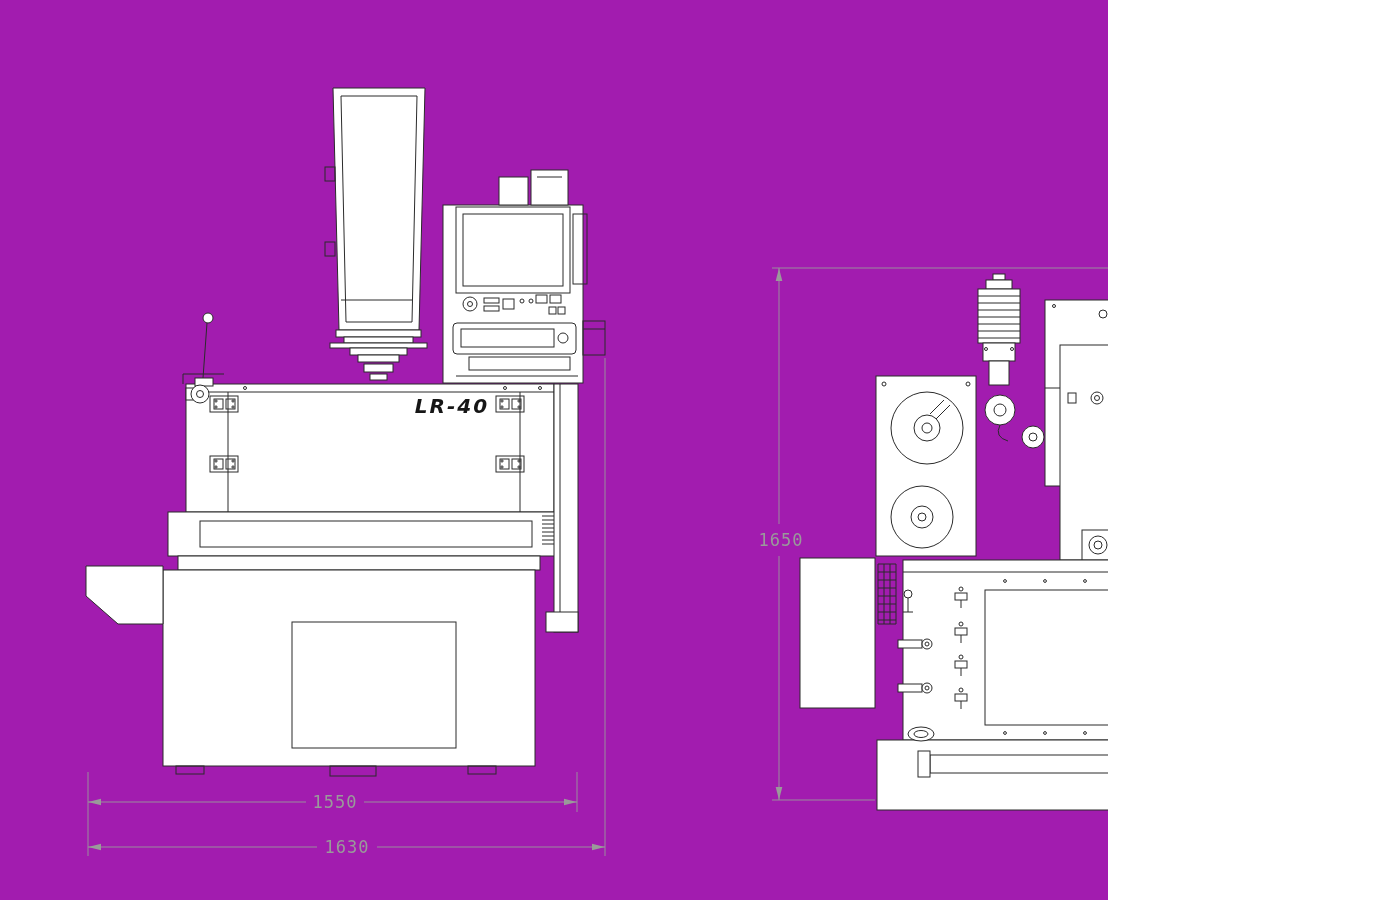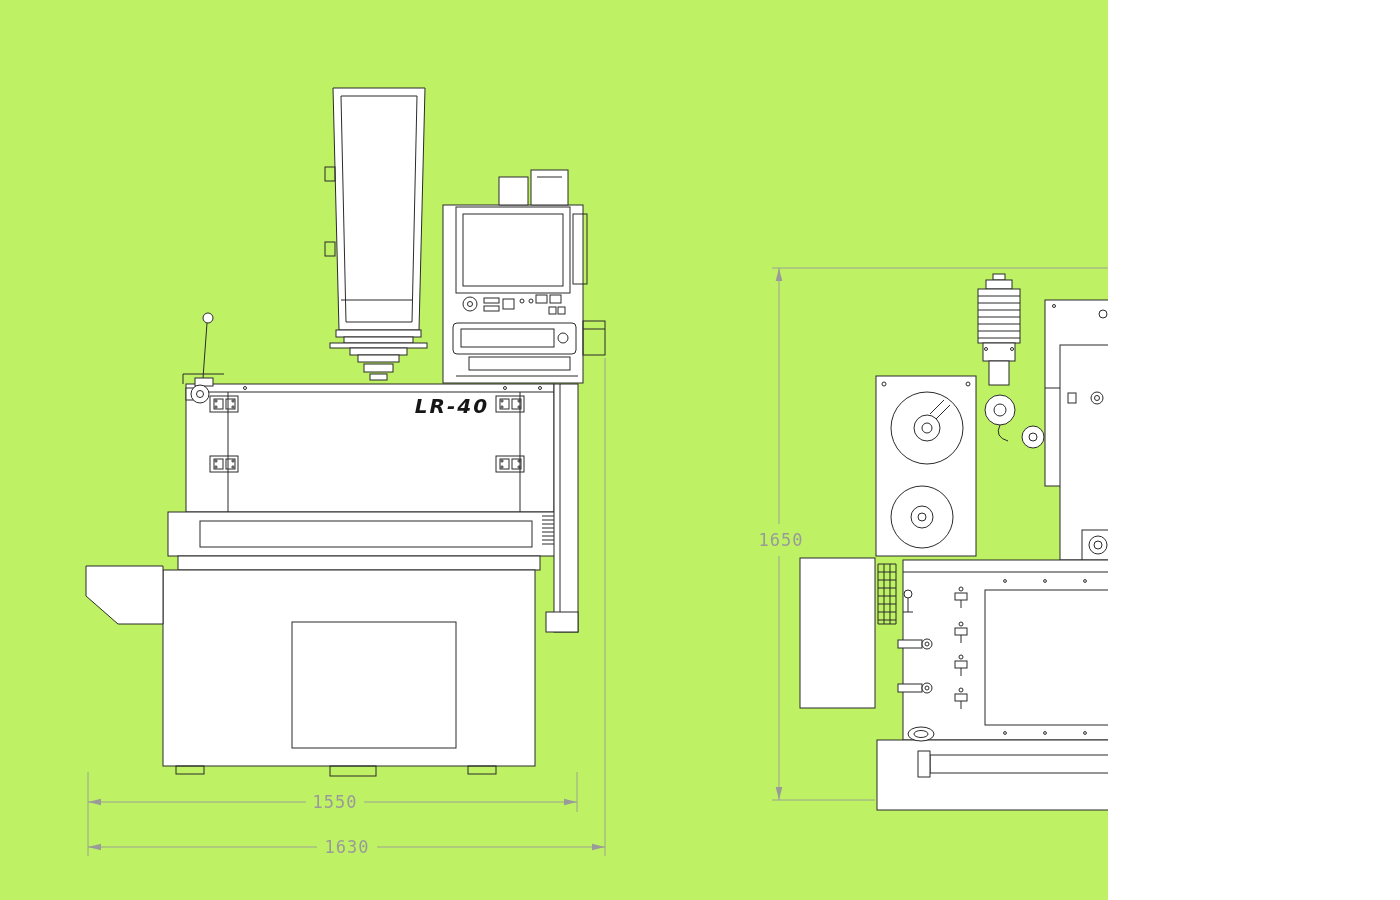--- a/index.html
+++ b/index.html
@@ -1,16 +1,16 @@
 <!DOCTYPE html>
 <html><head>
 <meta charset="utf-8">
 <style>
   html,body{margin:0;padding:0;background:#ffffff;}
-  .stage{width:1108px;height:900px;position:relative;background:#bef264;overflow:hidden;}
+  .stage{width:1108px;height:900px;position:relative;background:#a21caf;overflow:hidden;}
   svg{display:block;}
   .dim-text{
     fill:#9a9a9a;
     font-family:"DejaVu Sans Mono","Liberation Mono",monospace;
     font-size:17px;
     letter-spacing:1px;
   }
   .model-label{
     fill:#161616;
     font-family:"DejaVu Sans","Liberation Sans",sans-serif;

